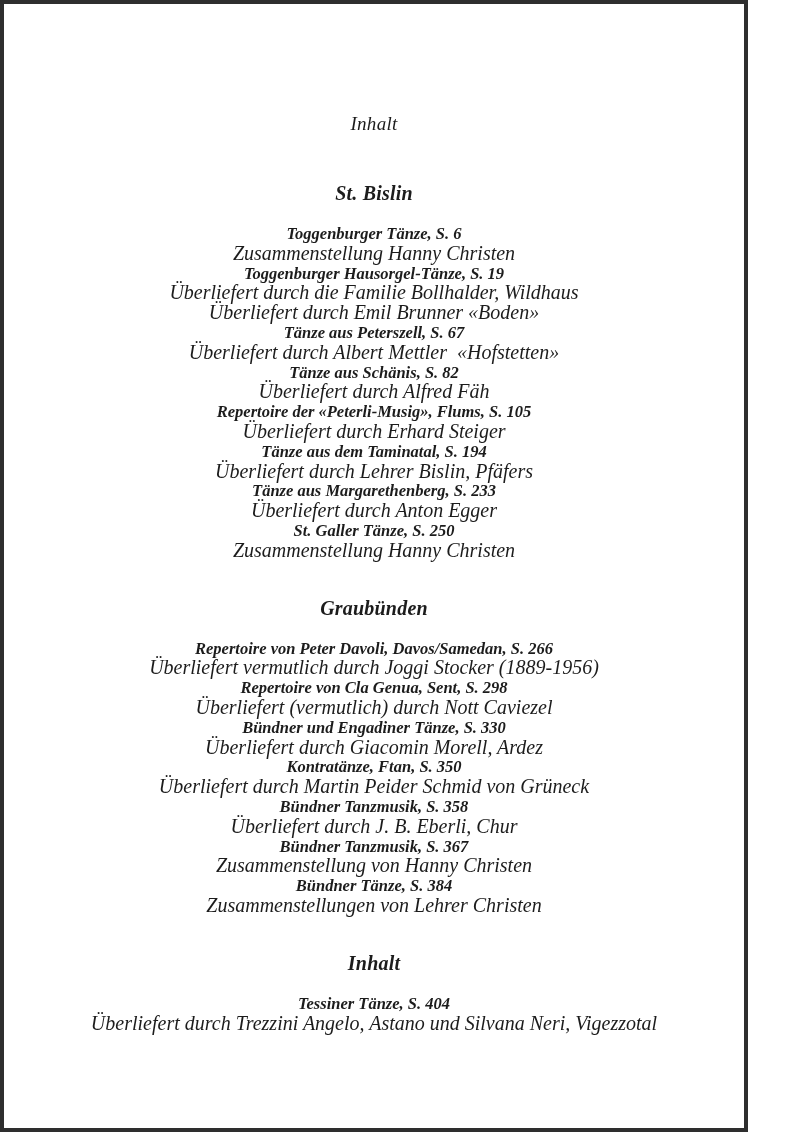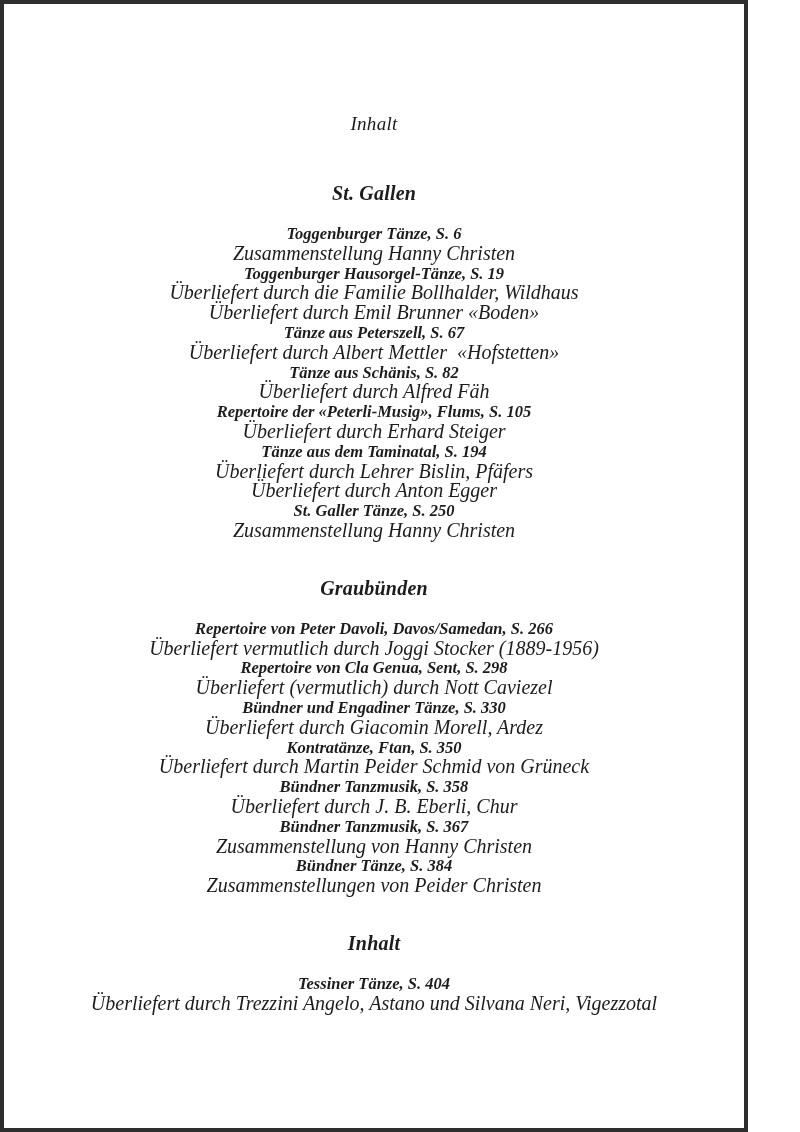--- a/index.html
+++ b/index.html
@@ -61,35 +61,36 @@
   }
 </style>
 </head>
 <body>
 
 <div class="page">
   <div class="content">
     <h1 class="toc-title">Inhalt</h1>
     <div>
         <section class="section">
-          <h2 class="section-heading">St. Gallen</h2>
+          <h2 class="section-heading">St. Bislin</h2>
           <div class="entries">
             <div class="entry-title">Toggenburger Tänze, S. 6</div>
             <div class="entry-subtitle">Zusammenstellung Hanny Christen</div>
             <div class="entry-title">Toggenburger Hausorgel-Tänze, S. 19</div>
             <div class="entry-subtitle">Überliefert durch die Familie Bollhalder, Wildhaus</div>
             <div class="entry-subtitle">Überliefert durch Emil Brunner «Boden»</div>
             <div class="entry-title">Tänze aus Peterszell, S. 67</div>
             <div class="entry-subtitle">Überliefert durch Albert Mettler  «Hofstetten»</div>
             <div class="entry-title">Tänze aus Schänis, S. 82</div>
             <div class="entry-subtitle">Überliefert durch Alfred Fäh</div>
             <div class="entry-title">Repertoire der «Peterli-Musig», Flums, S. 105</div>
             <div class="entry-subtitle">Überliefert durch Erhard Steiger</div>
             <div class="entry-title">Tänze aus dem Taminatal, S. 194</div>
             <div class="entry-subtitle">Überliefert durch Lehrer Bislin, Pfäfers</div>
+            <div class="entry-title">Tänze aus Margarethenberg, S. 233</div>
             <div class="entry-subtitle">Überliefert durch Anton Egger</div>
             <div class="entry-title">St. Galler Tänze, S. 250</div>
             <div class="entry-subtitle">Zusammenstellung Hanny Christen</div>
           </div>
         </section>
         <section class="section">
           <h2 class="section-heading">Graubünden</h2>
           <div class="entries">
             <div class="entry-title">Repertoire von Peter Davoli, Davos/Samedan, S. 266</div>
             <div class="entry-subtitle">Überliefert vermutlich durch Joggi Stocker (1889-1956)</div>
@@ -97,21 +98,21 @@
             <div class="entry-subtitle">Überliefert (vermutlich) durch Nott Caviezel</div>
             <div class="entry-title">Bündner und Engadiner Tänze, S. 330</div>
             <div class="entry-subtitle">Überliefert durch Giacomin Morell, Ardez</div>
             <div class="entry-title">Kontratänze, Ftan, S. 350</div>
             <div class="entry-subtitle">Überliefert durch Martin Peider Schmid von Grüneck</div>
             <div class="entry-title">Bündner Tanzmusik, S. 358</div>
             <div class="entry-subtitle">Überliefert durch J. B. Eberli, Chur</div>
             <div class="entry-title">Bündner Tanzmusik, S. 367</div>
             <div class="entry-subtitle">Zusammenstellung von Hanny Christen</div>
             <div class="entry-title">Bündner Tänze, S. 384</div>
-            <div class="entry-subtitle">Zusammenstellungen von Peider Christen</div>
+            <div class="entry-subtitle">Zusammenstellungen von Lehrer Christen</div>
           </div>
         </section>
         <section class="section">
           <h2 class="section-heading">Inhalt</h2>
           <div class="entries">
             <div class="entry-title">Tessiner Tänze, S. 404</div>
             <div class="entry-subtitle">Überliefert durch Trezzini Angelo, Astano und Silvana Neri, Vigezzotal</div>
           </div>
         </section>
       </div>

